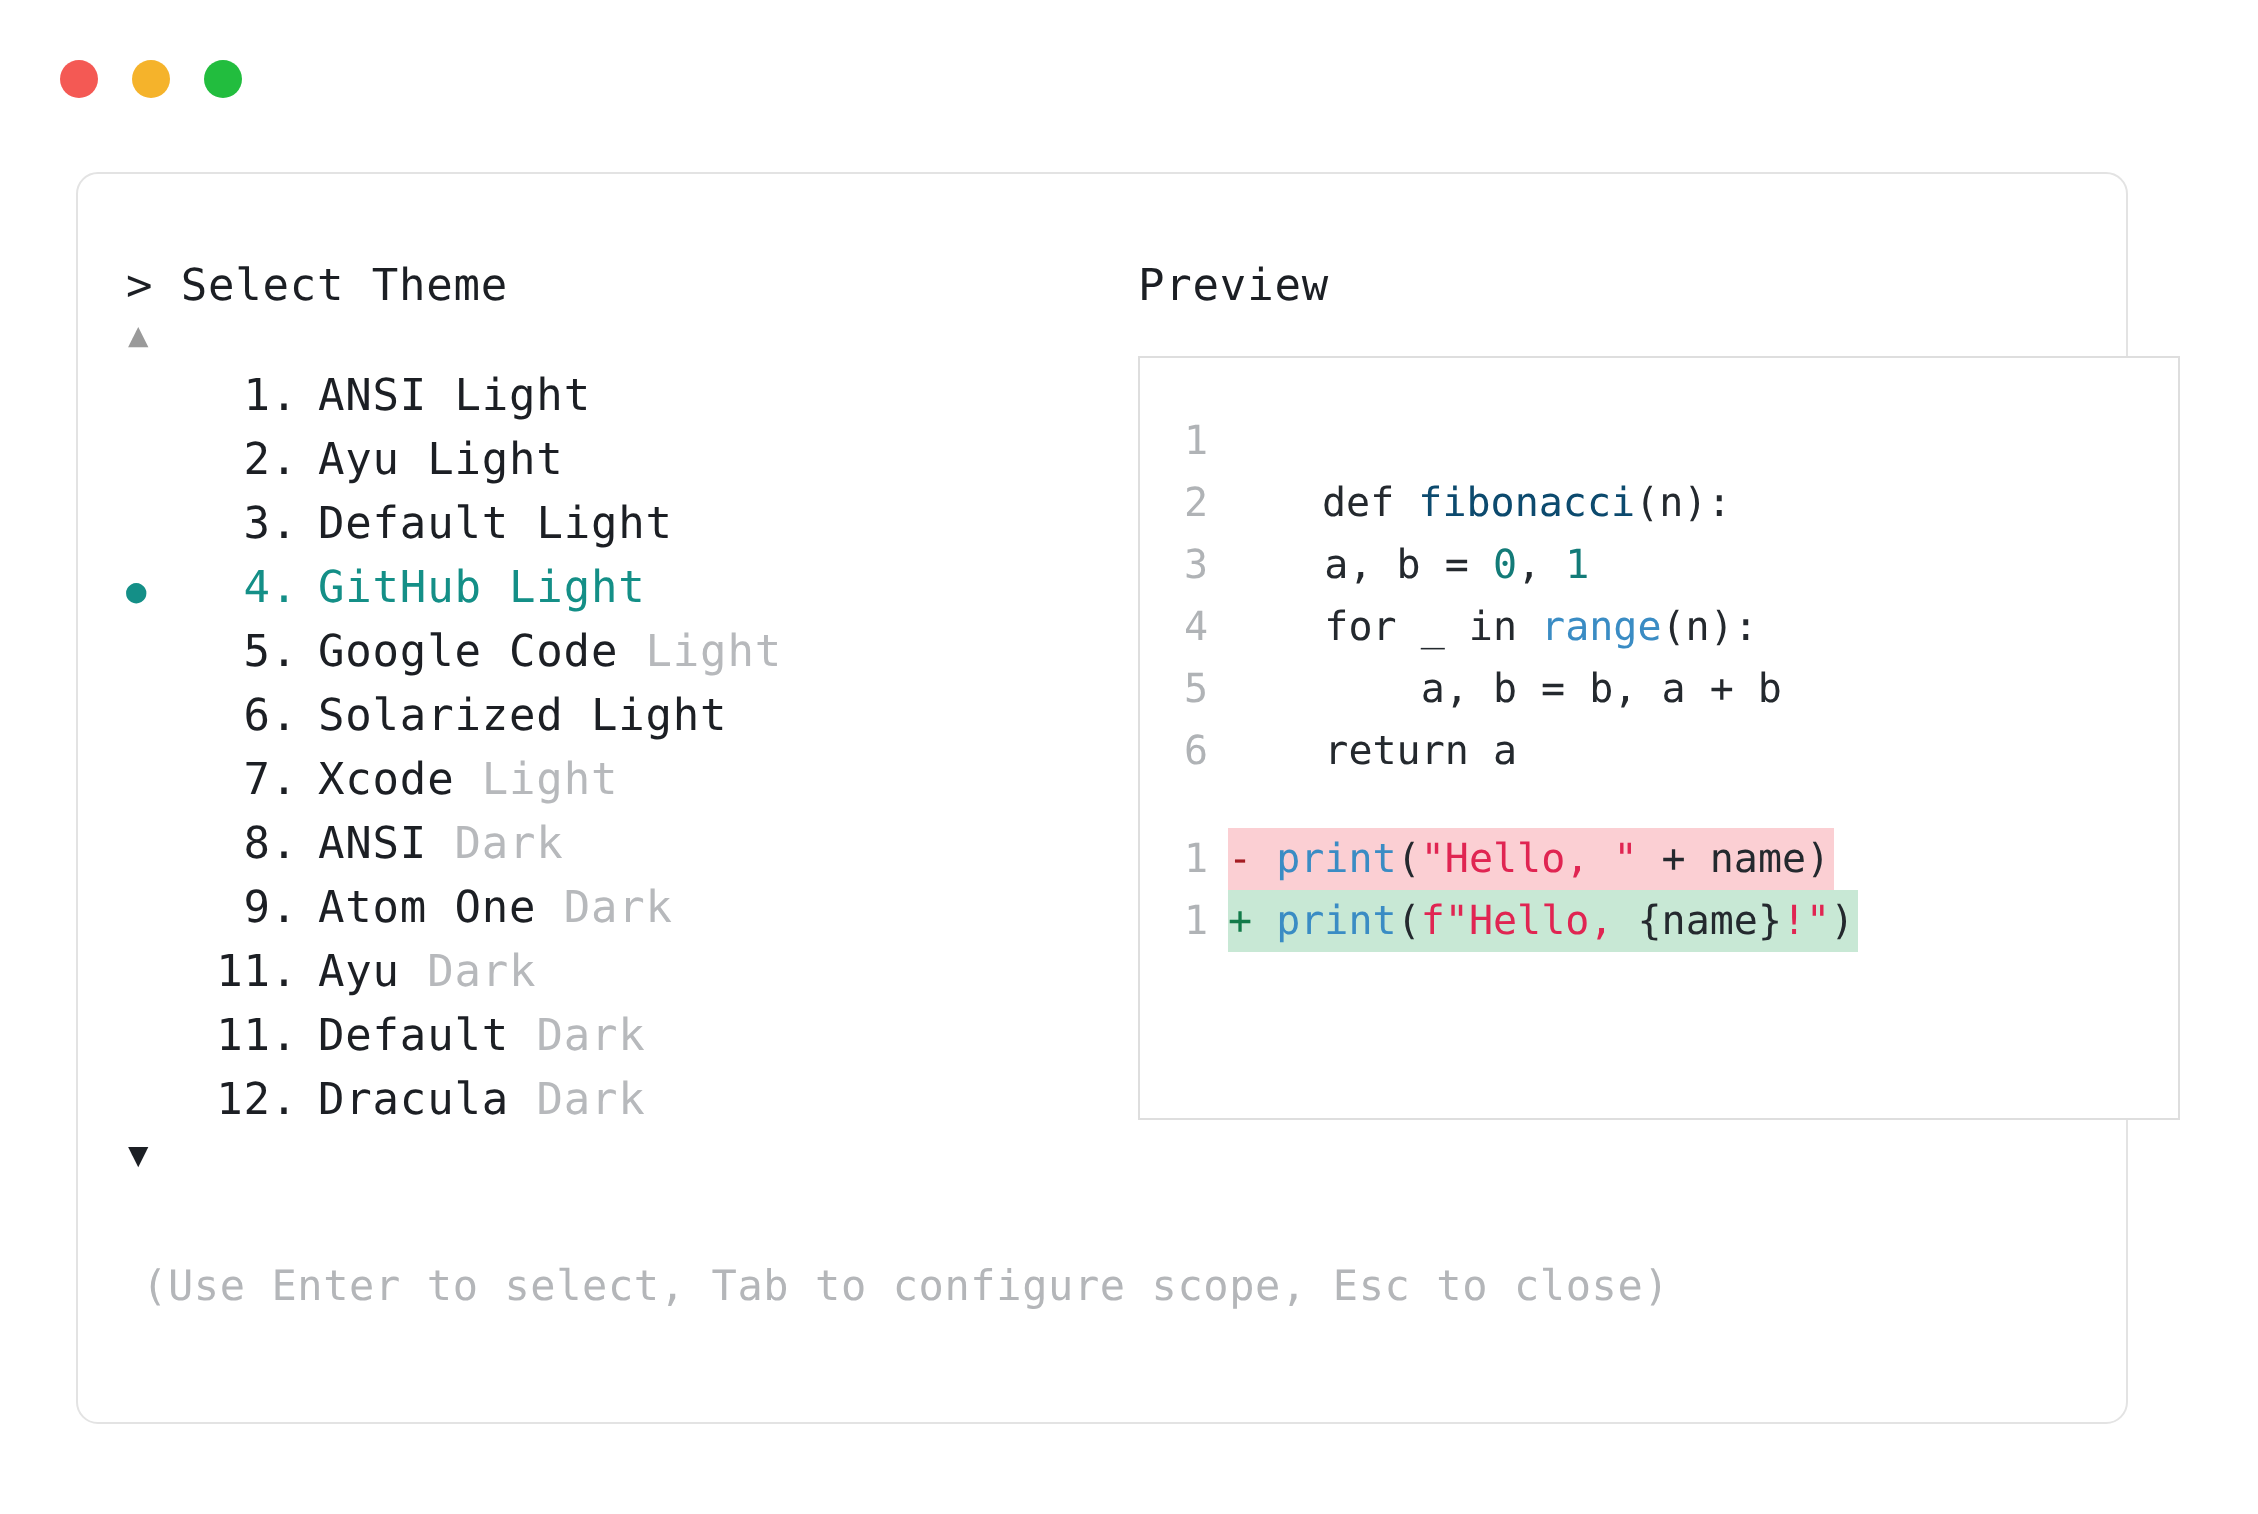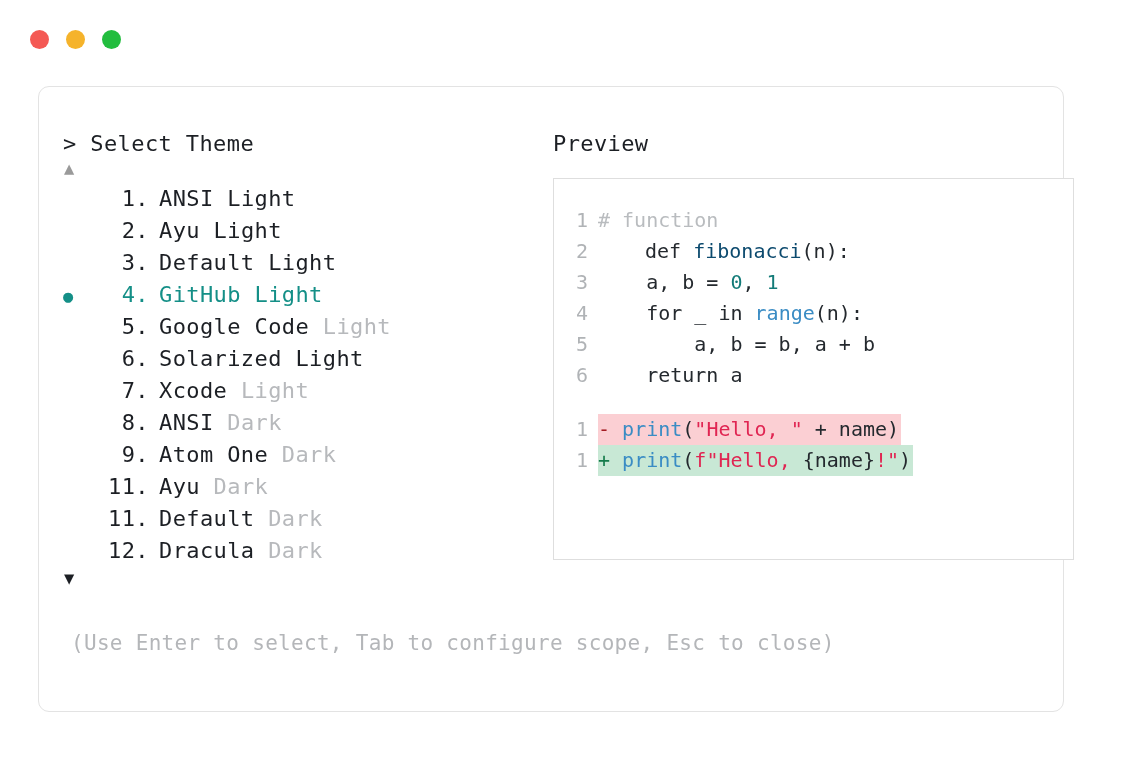--- a/index.html
+++ b/index.html
@@ -122,21 +122,21 @@
     top: 544px;
     font-size: 21px;
     color: #b4b6b9;
     letter-spacing: 0.3px;
     white-space: pre;
   }
 
   
   .right-col {
     position: absolute;
-    left: 504px;
+    left: 520px;
     top: 44px;
     width: 525px;
     padding-left: 10px;
   }
   .preview-label {
     font-size: 22px;
     color: #1c1f24;
     letter-spacing: 0.4px;
     line-height: 26px;
   }
@@ -227,21 +227,21 @@
         </div>
       <div class="scroll-arrow arrow-down">▼</div>
     </div>
 
     <div class="footer-hint">(Use Enter to select, Tab to configure scope, Esc to close)</div>
 
     <div class="right-col">
       <div class="preview-label">Preview</div>
       <div class="preview-box">
         <div id="code-block">
-            <div class="code-line"><span class="ln">1</span><span><span class="tok-comment"># function</span></span></div>
+            <div class="code-line"><span class="ln">1</span></div>
             <div class="code-line"><span class="ln">2</span><span><span class="tok-keyword">def </span><span class="tok-func">fibonacci</span><span class="code-text">(n):</span></span></div>
             <div class="code-line"><span class="ln">3</span><span><span class="code-text">    a, b = </span><span class="tok-num">0</span><span class="code-text">, </span><span class="tok-num">1</span></span></div>
             <div class="code-line"><span class="ln">4</span><span><span class="code-text">    for _ in </span><span class="tok-builtin">range</span><span class="code-text">(n):</span></span></div>
             <div class="code-line"><span class="ln">5</span><span><span class="code-text">        a, b = b, a + b</span></span></div>
             <div class="code-line"><span class="ln">6</span><span><span class="code-text">    return a</span></span></div>
           </div>
         <div class="blank-line"></div>
         <div id="diff-block">
             <div class="diff-line diff-del"><span class="ln">1</span><span class="diff-body"><span class="diff-sign-del">- </span><span class="tok-builtin">print</span><span class="code-text">(</span><span class="tok-str">"Hello, "</span><span class="code-text"> + name)</span></span></div>
             <div class="diff-line diff-add"><span class="ln">1</span><span class="diff-body"><span class="diff-sign-add">+ </span><span class="tok-builtin">print</span><span class="code-text">(</span><span class="tok-str">f"Hello, </span><span class="code-text">{name}</span><span class="tok-str">!"</span><span class="code-text">)</span></span></div>

